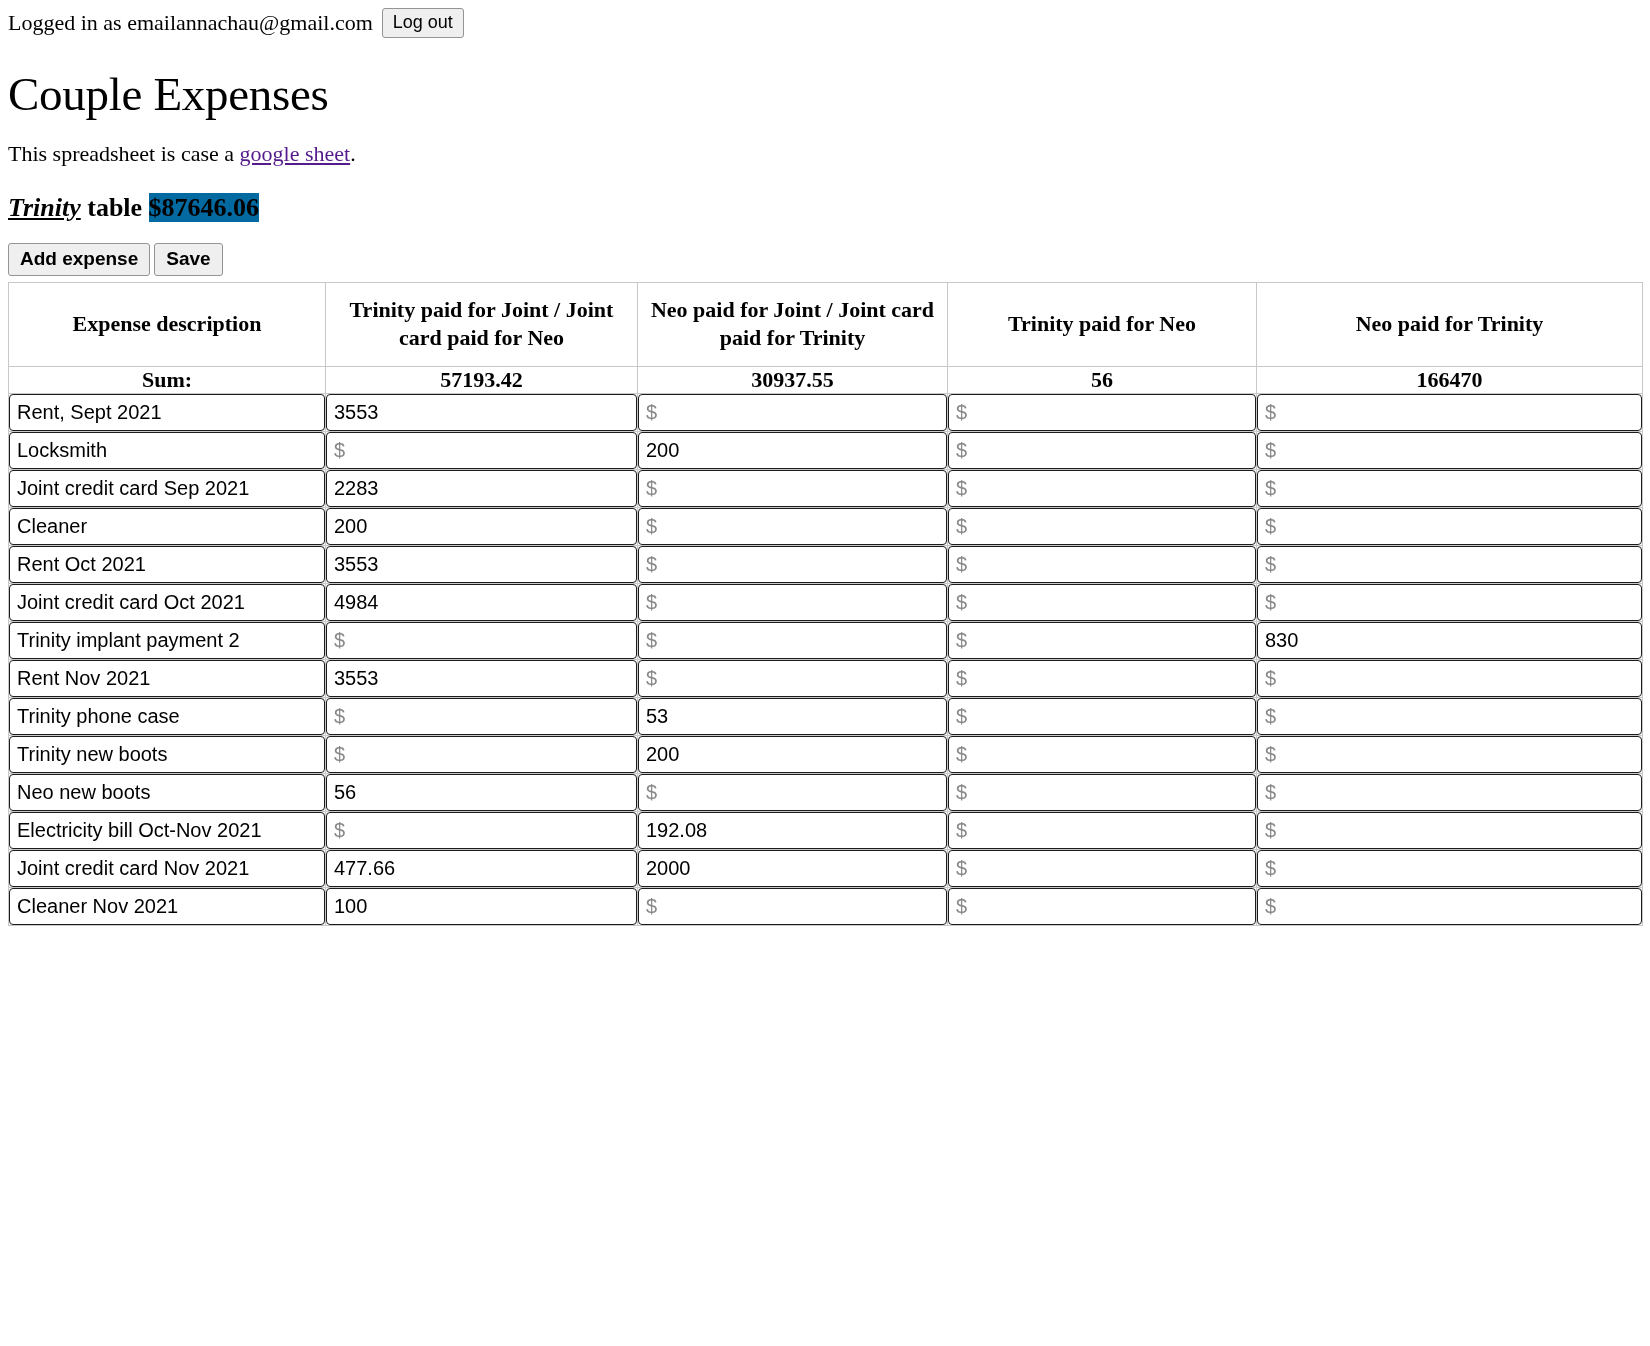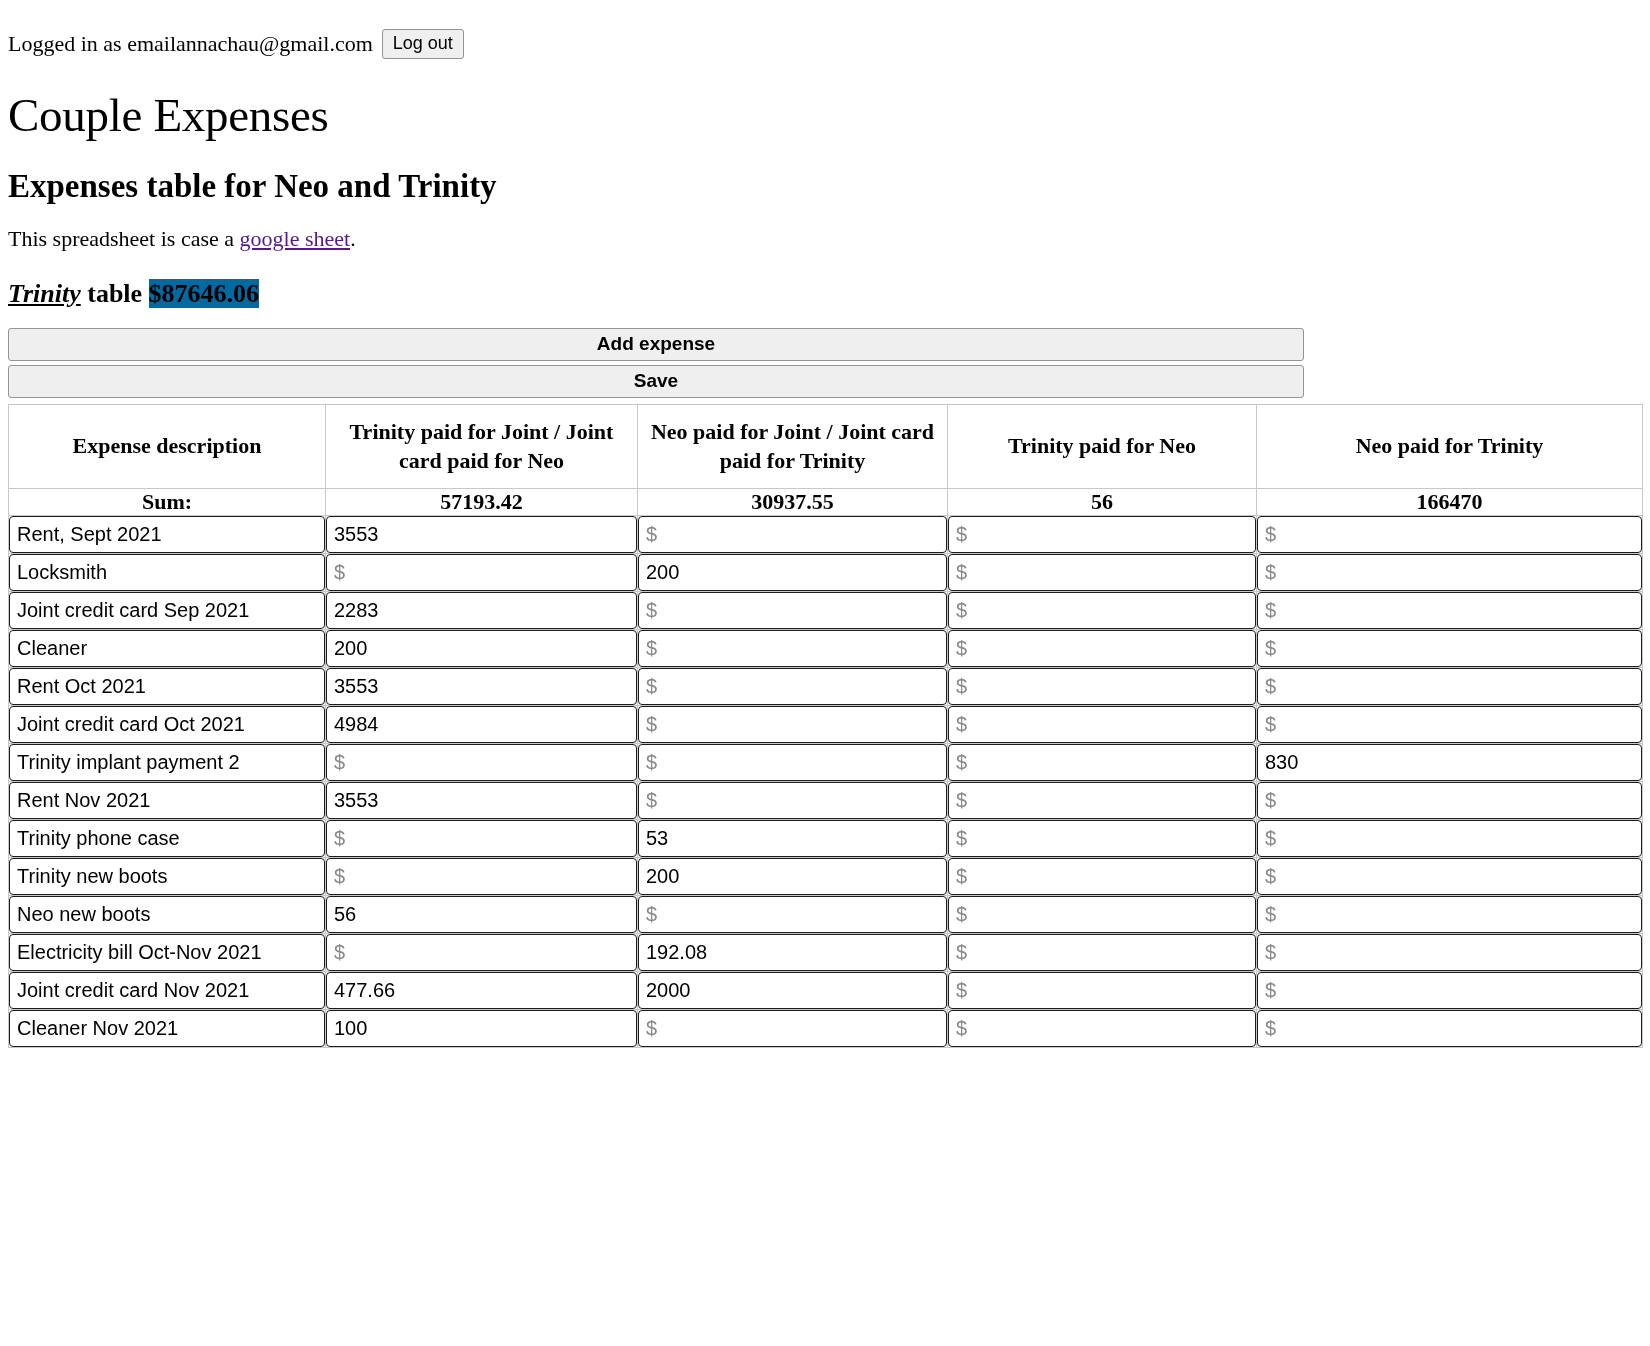--- a/index.html
+++ b/index.html
@@ -8,21 +8,21 @@
     background: #ffffff;
   }
   body {
     width: 1650px;
     font-family: "Liberation Serif", "DejaVu Serif", serif;
     font-size: 21.5px;
     color: #000000;
     -webkit-font-smoothing: antialiased;
   }
   .page {
-    padding: 25px 8px 0 8px;
+    padding: 4px 8px 0 8px;
     box-sizing: border-box;
     width: 1312px;
   }
 
   
   .login-bar {
     display: flex;
     align-items: center;
     gap: 9px;
     font-size: 22px;
@@ -78,21 +78,20 @@
   h3.owes-line .amount {
     background: #0369a1;
     font-weight: bold;
   }
 
   
   .toolbar {
     display: flex;
     gap: 4px;
     margin: 0 0 6px 0;
-    flex-direction: column;
   }
   .toolbar button {
     font-family: "Liberation Sans", "DejaVu Sans", sans-serif;
     font-size: 19px;
     font-weight: bold;
     padding: 3px 11px 4px 11px;
     border: 1px solid #949494;
     border-radius: 3px;
     background: #efefef;
     color: #000;
@@ -157,21 +156,20 @@
 
 <div class="page">
 
   <div class="login-bar">
     <span class="login-text">Logged in as emailannachau@gmail.com</span>
     <button class="logout-btn">Log out</button>
   </div>
 
   <h1 class="page-title">Couple Expenses</h1>
 
-  <h2 class="sub-title">Expenses table for Neo and Trinity</h2>
 
   <p class="note"><span>This spreadsheet is case a </span><a class="sheet-link" href="#">google sheet</a><span>.</span></p>
 
   <h3 class="owes-line"><span class="who">Trinity</span><span> table </span><span class="amount">$87646.06</span></h3>
 
   <div class="toolbar">
     <button>Add expense</button>
     <button>Save</button>
   </div>
 

